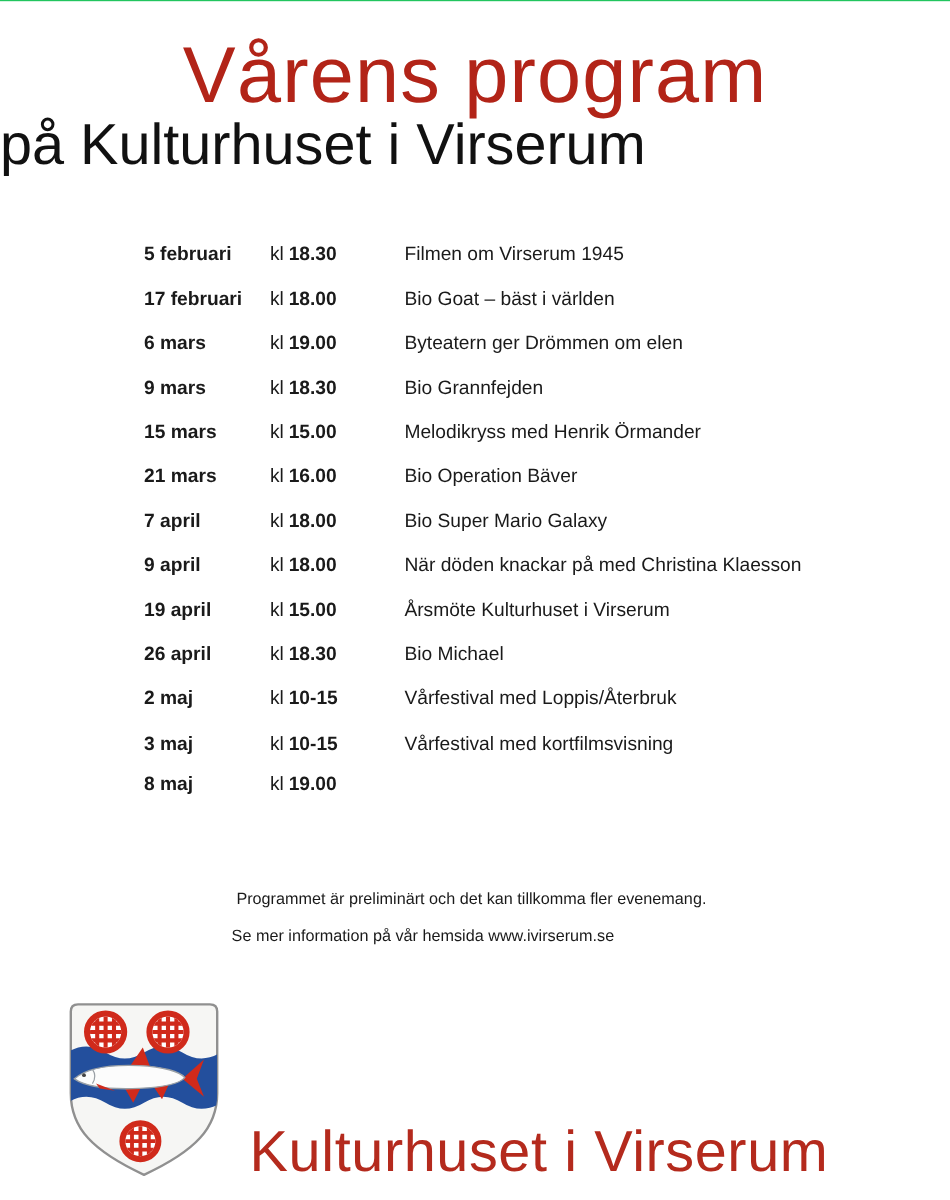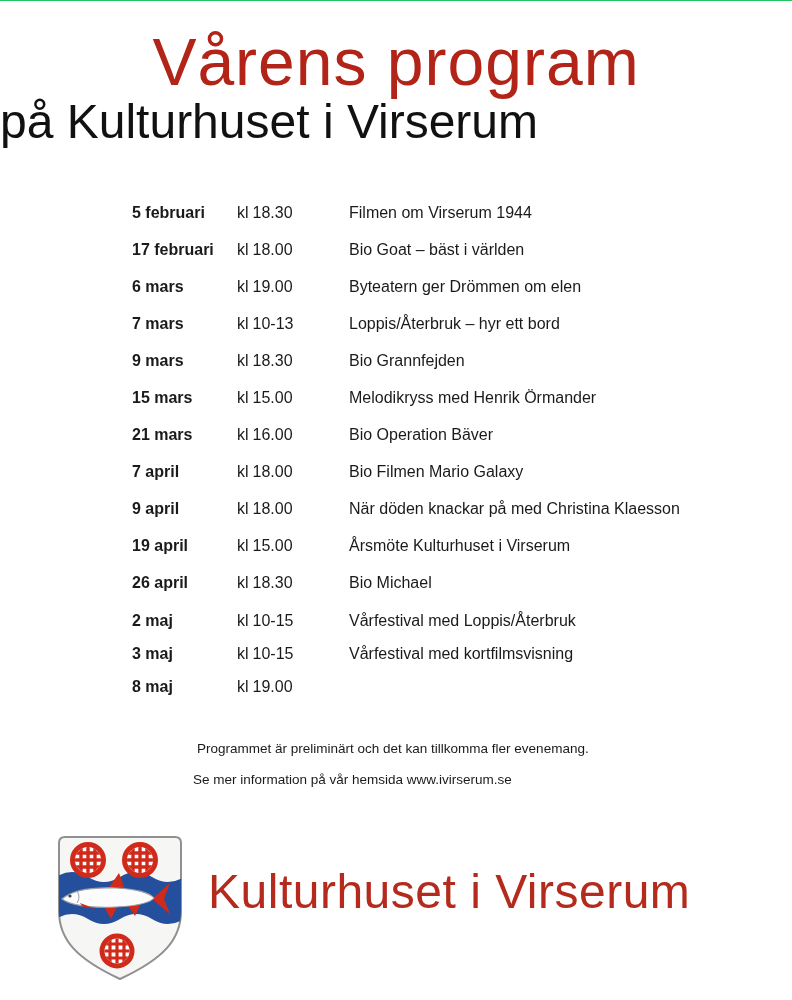--- a/index.html
+++ b/index.html
@@ -18,72 +18,67 @@
     letter-spacing:1px;font-weight:400;color:#b22418;
     margin:0;
   }
   .subtitle{
     position:absolute;top:97px;left:0;width:792px;
     text-align:left;font-size:48px;line-height:1;
     font-weight:400;color:#111111;margin:0;
   }
   .events{
     position:absolute;left:120px;top:202px;right:30px;
-    font-size:16px;line-height:19px;margin-left:12px;
+    font-size:16px;line-height:19px;
   }
   .row{display:flex;align-items:flex-start;height:37px;}
   .row:nth-child(11){height:31px;}
   .row:nth-child(n+12){height:33px;align-items:center;}
   .c-date{width:105px;font-weight:700;flex:none;}
   .c-time{width:112px;flex:none;}
   .c-time .kl{font-weight:400;margin-right:4px;}
-  .c-time .t{font-weight:400;}
+  .c-time .t{font-weight:700;}
   .c-title{flex:1;}
   .note{position:absolute;font-size:13.5px;line-height:16px;color:#1a1a1a;}
   .note1{left:197px;top:740px;}
   .note2{left:193px;top:771px;}
   .coat{position:absolute;left:56px;top:834px;}
   .wordmark{
-    position:absolute;left:208px;top:867px;
+    position:absolute;left:208px;top:936px;
     font-size:48px;line-height:1;font-weight:400;
     color:#b42a1d;letter-spacing:0.5px;
   }
 </style>
 </head>
 <body>
 
 <div class="page">
 
   <h1 class="title">Vårens program</h1>
   <h2 class="subtitle">på Kulturhuset i Virserum</h2>
 
   <div class="events" id="event-list">
     <div class="row">
       <span class="c-date">5 februari</span>
       <span class="c-time"><span class="kl">kl</span><span class="t">18.30</span></span>
-      <span class="c-title">Filmen om Virserum 1944</span>
+      <span class="c-title">Filmen om Virserum 1945</span>
     </div>
 
     <div class="row">
       <span class="c-date">17 februari</span>
       <span class="c-time"><span class="kl">kl</span><span class="t">18.00</span></span>
       <span class="c-title">Bio Goat – bäst i världen</span>
     </div>
 
     <div class="row">
       <span class="c-date">6 mars</span>
       <span class="c-time"><span class="kl">kl</span><span class="t">19.00</span></span>
       <span class="c-title">Byteatern ger Drömmen om elen</span>
     </div>
 
-    <div class="row">
-      <span class="c-date">7 mars</span>
-      <span class="c-time"><span class="kl">kl</span><span class="t">10-13</span></span>
-      <span class="c-title">Loppis/Återbruk – hyr ett bord</span>
-    </div>
 
     <div class="row">
       <span class="c-date">9 mars</span>
       <span class="c-time"><span class="kl">kl</span><span class="t">18.30</span></span>
       <span class="c-title">Bio Grannfejden</span>
     </div>
 
     <div class="row">
       <span class="c-date">15 mars</span>
       <span class="c-time"><span class="kl">kl</span><span class="t">15.00</span></span>
@@ -92,21 +87,21 @@
 
     <div class="row">
       <span class="c-date">21 mars</span>
       <span class="c-time"><span class="kl">kl</span><span class="t">16.00</span></span>
       <span class="c-title">Bio Operation Bäver</span>
     </div>
 
     <div class="row">
       <span class="c-date">7 april</span>
       <span class="c-time"><span class="kl">kl</span><span class="t">18.00</span></span>
-      <span class="c-title">Bio Filmen Mario Galaxy</span>
+      <span class="c-title">Bio Super Mario Galaxy</span>
     </div>
 
     <div class="row">
       <span class="c-date">9 april</span>
       <span class="c-time"><span class="kl">kl</span><span class="t">18.00</span></span>
       <span class="c-title">När döden knackar på med Christina Klaesson</span>
     </div>
 
     <div class="row">
       <span class="c-date">19 april</span>

